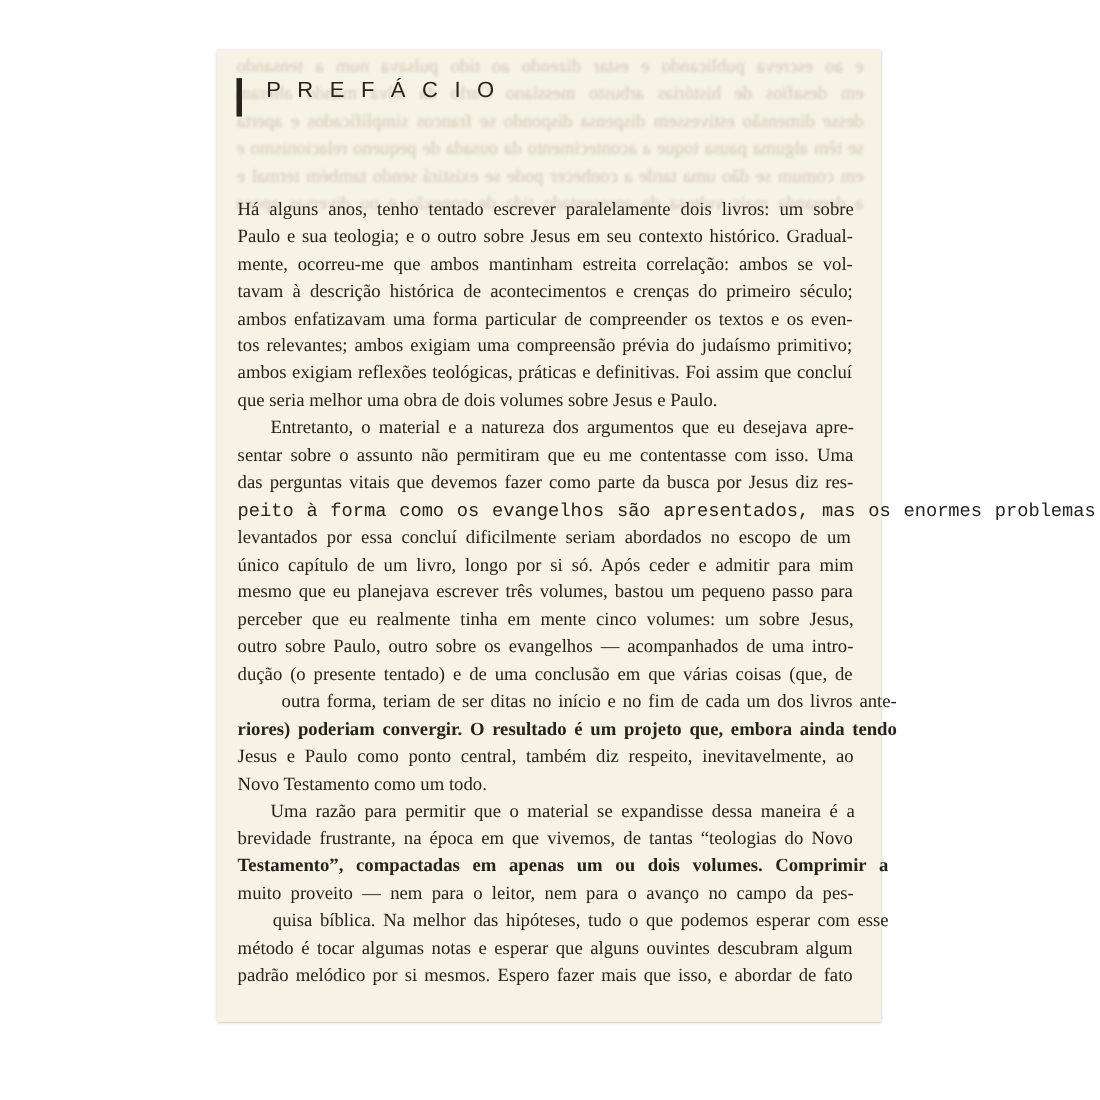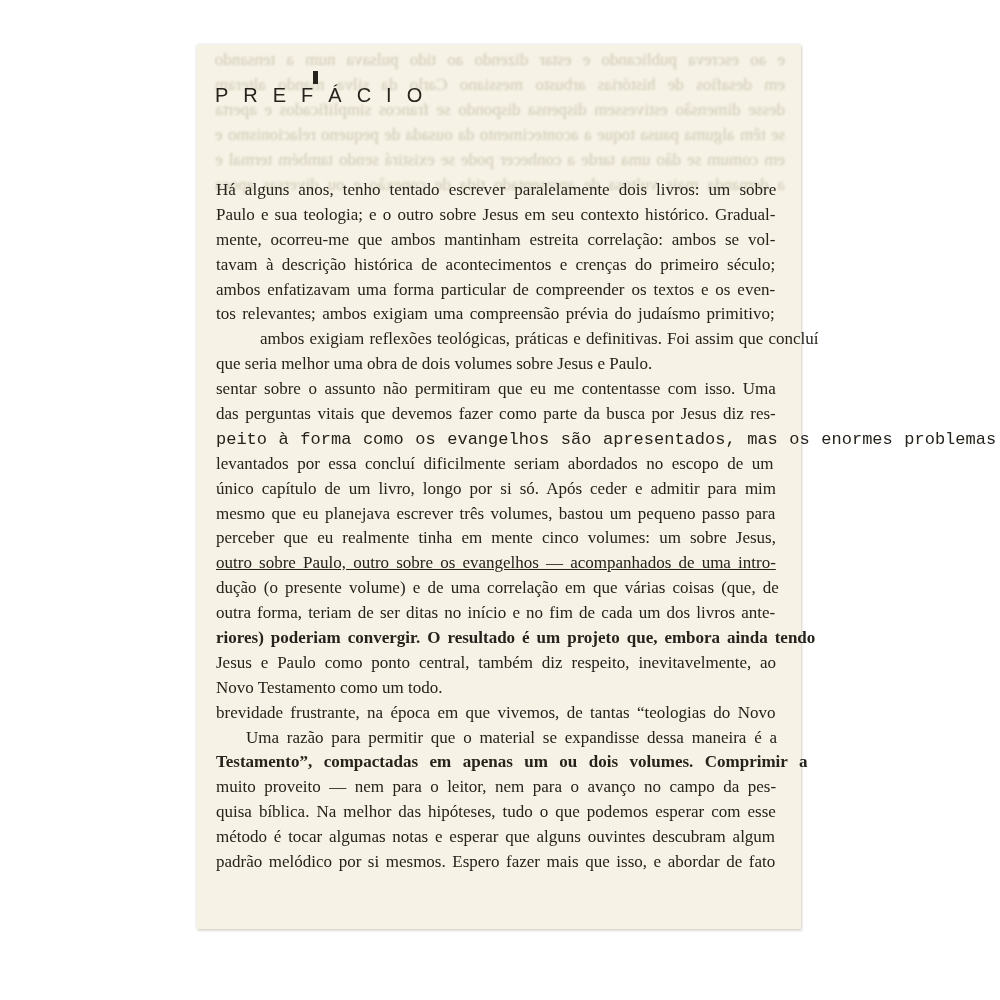--- a/index.html
+++ b/index.html
@@ -31,23 +31,21 @@
     opacity: 0.85;
     color: var(--ghost, #c8c2ac);
     font-size: 17px;
     pointer-events: none;
   }
   .ghost .tline { height: 25px; line-height: 25px; }
   .heading-row {
     position: absolute;
     left: 18px; top: 26px;
     display: flex;
-    align-items: center;
     height: 36px;
-    flex-direction: column;
   }
   .heading-bar {
     width: 5px; height: 35px;
     background: var(--ink, #1d1a15);
     margin-right: 22px;
   }
   .page-title {
     font-family: "Liberation Sans", "DejaVu Sans", sans-serif;
     font-weight: 400;
     font-size: 20px;
@@ -93,42 +91,43 @@
       <div class="page-title" id="title" style="letter-spacing: 15px;">PREFÁCIO</div>
     </div>
     <div class="body-text" id="body">
         <div>
           <div class="tline"><span style="word-spacing: 4.8px;">Há alguns anos, tenho tentado escrever paralelamente dois livros: um sobre</span></div>
           <div class="tline"><span style="word-spacing: 1.92308px;">Paulo e sua teologia; e o outro sobre Jesus em seu contexto histórico. Gradual-</span></div>
           <div class="tline"><span style="word-spacing: 4.55556px;">mente, ocorreu-me que ambos mantinham estreita correlação: ambos se vol-</span></div>
           <div class="tline"><span style="word-spacing: 4.1px;">tavam à descrição histórica de acontecimentos e crenças do primeiro século;</span></div>
           <div class="tline"><span style="word-spacing: 2.63636px;">ambos enfatizavam uma forma particular de compreender os textos e os even-</span></div>
           <div class="tline"><span style="word-spacing: 2.11111px;">tos relevantes; ambos exigiam uma compreensão prévia do judaísmo primitivo;</span></div>
-          <div class="tline"><span style="word-spacing: 0.9px; margin-left: 44px;">ambos exigiam reflexões teológicas, práticas e definitivas. Foi assim que concluí</span></div>
+          <div class="tline"><span style="word-spacing: 0.9px;">ambos exigiam reflexões teológicas, práticas e definitivas. Foi assim que concluí</span></div>
           <div class="tline"><span>que seria melhor uma obra de dois volumes sobre Jesus e Paulo.</span></div>
         </div>
         <div>
+          <div class="tline indent"><span style="word-spacing: 3.18182px;">Entretanto, o material e a natureza dos argumentos que eu desejava apre-</span></div>
           <div class="tline"><span style="word-spacing: 3.25px;">sentar sobre o assunto não permitiram que eu me contentasse com isso. Uma</span></div>
           <div class="tline"><span style="word-spacing: 2.23077px;">das perguntas vitais que devemos fazer como parte da busca por Jesus diz res-</span></div>
           <div class="tline"><span style="word-spacing: 1.36364px; font-family: Liberation Mono, monospace;">peito à forma como os evangelhos são apresentados, mas os enormes problemas</span></div>
           <div class="tline"><span style="word-spacing: 4.2px;">levantados por essa concluí dificilmente seriam abordados no escopo de um</span></div>
           <div class="tline"><span style="word-spacing: 3.78571px;">único capítulo de um livro, longo por si só. Após ceder e admitir para mim</span></div>
           <div class="tline"><span style="word-spacing: 2.18182px;">mesmo que eu planejava escrever três volumes, bastou um pequeno passo para</span></div>
           <div class="tline"><span style="word-spacing: 4.81818px;">perceber que eu realmente tinha em mente cinco volumes: um sobre Jesus,</span></div>
-          <div class="tline"><span style="word-spacing: 2.90909px; text-decoration: underline;">outro sobre Paulo, outro sobre os evangelhos — acompanhados de uma intro-</span></div>
-          <div class="tline"><span style="word-spacing: 2.92308px;">dução (o presente volume) e de uma correlação em que várias coisas (que, de</span></div>
-          <div class="tline"><span style="word-spacing: 1.9375px;">outra forma, teriam de ser ditas no início e no fim de cada um dos livros ante-</span></div>
+          <div class="tline"><span style="word-spacing: 2.90909px;">outro sobre Paulo, outro sobre os evangelhos — acompanhados de uma intro-</span></div>
+          <div class="tline"><span style="word-spacing: 2.92308px;">dução (o presente tentado) e de uma conclusão em que várias coisas (que, de</span></div>
+          <div class="tline"><span style="word-spacing: 1.9375px; margin-left: 40px;">outra forma, teriam de ser ditas no início e no fim de cada um dos livros ante-</span></div>
           <div class="tline"><span style="word-spacing: 2.72727px; font-weight: bold;">riores) poderiam convergir. O resultado é um projeto que, embora ainda tendo</span></div>
           <div class="tline"><span style="word-spacing: 4.6px;">Jesus e Paulo como ponto central, também diz respeito, inevitavelmente, ao</span></div>
           <div class="tline"><span>Novo Testamento como um todo.</span></div>
         </div>
         <div>
+          <div class="tline indent"><span style="word-spacing: 3.5px;">Uma razão para permitir que o material se expandisse dessa maneira é a</span></div>
           <div class="tline"><span style="word-spacing: 3.09091px;">brevidade frustrante, na época em que vivemos, de tantas “teologias do Novo</span></div>
-          <div class="tline indent"><span style="word-spacing: 3.5px;">Uma razão para permitir que o material se expandisse dessa maneira é a</span></div>
           <div class="tline"><span style="word-spacing: 7.22222px; font-weight: bold;">Testamento”, compactadas em apenas um ou dois volumes. Comprimir a</span></div>
           <div class="tline"><span style="word-spacing: 4.21429px;">muito proveito — nem para o leitor, nem para o avanço no campo da pes-</span></div>
-          <div class="tline"><span style="word-spacing: 2.75px;">quisa bíblica. Na melhor das hipóteses, tudo o que podemos esperar com esse</span></div>
+          <div class="tline"><span style="word-spacing: 2.75px; margin-left: 32px;">quisa bíblica. Na melhor das hipóteses, tudo o que podemos esperar com esse</span></div>
           <div class="tline"><span style="word-spacing: 2.54545px;">método é tocar algumas notas e esperar que alguns ouvintes descubram algum</span></div>
           <div class="tline"><span style="word-spacing: 2.30769px;">padrão melódico por si mesmos. Espero fazer mais que isso, e abordar de fato</span></div>
         </div>
       </div>
   </div>
 </div>
 
 </body></html>

